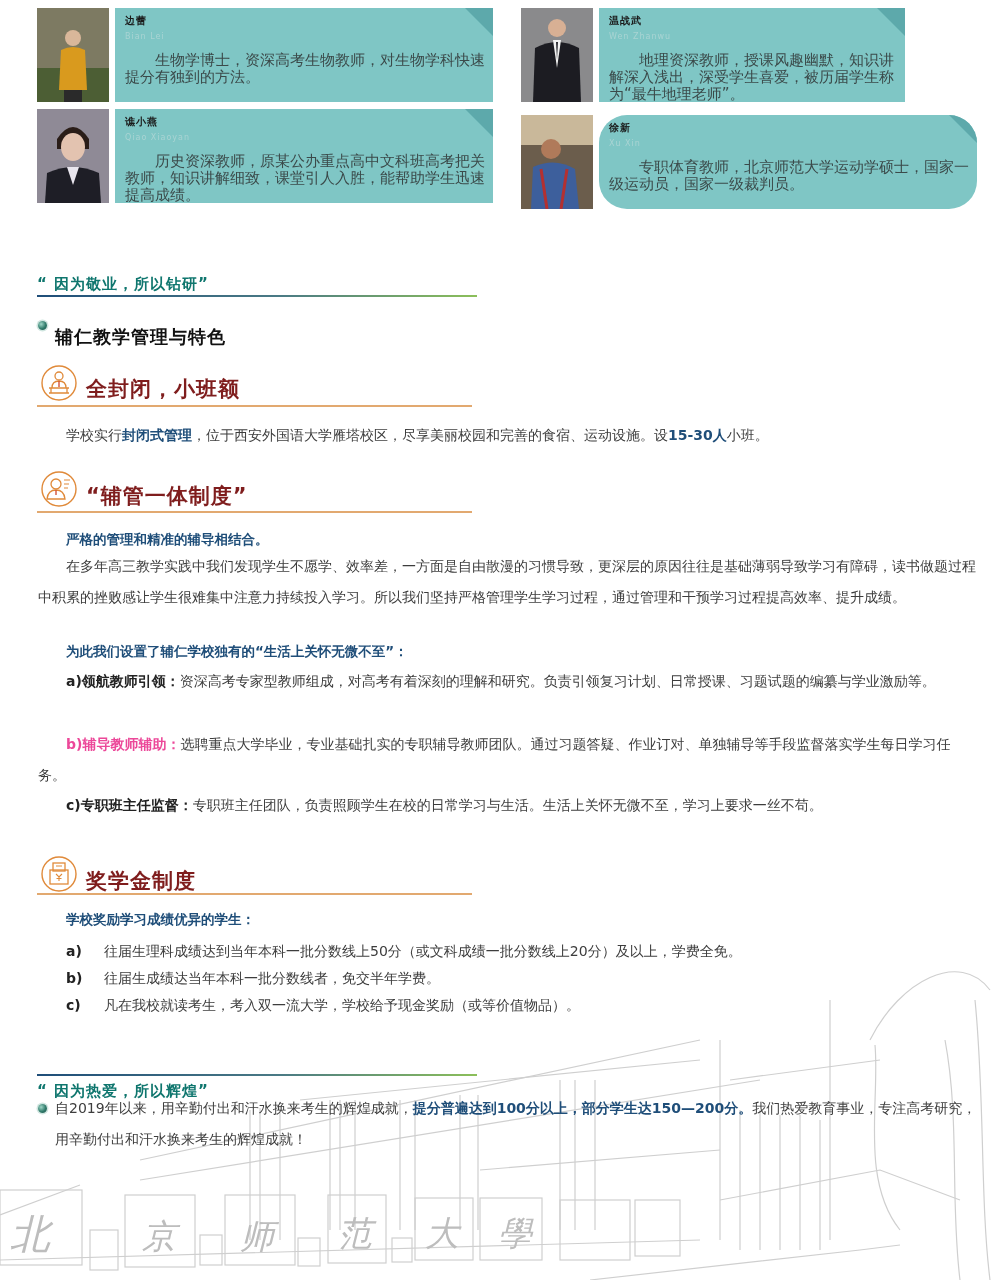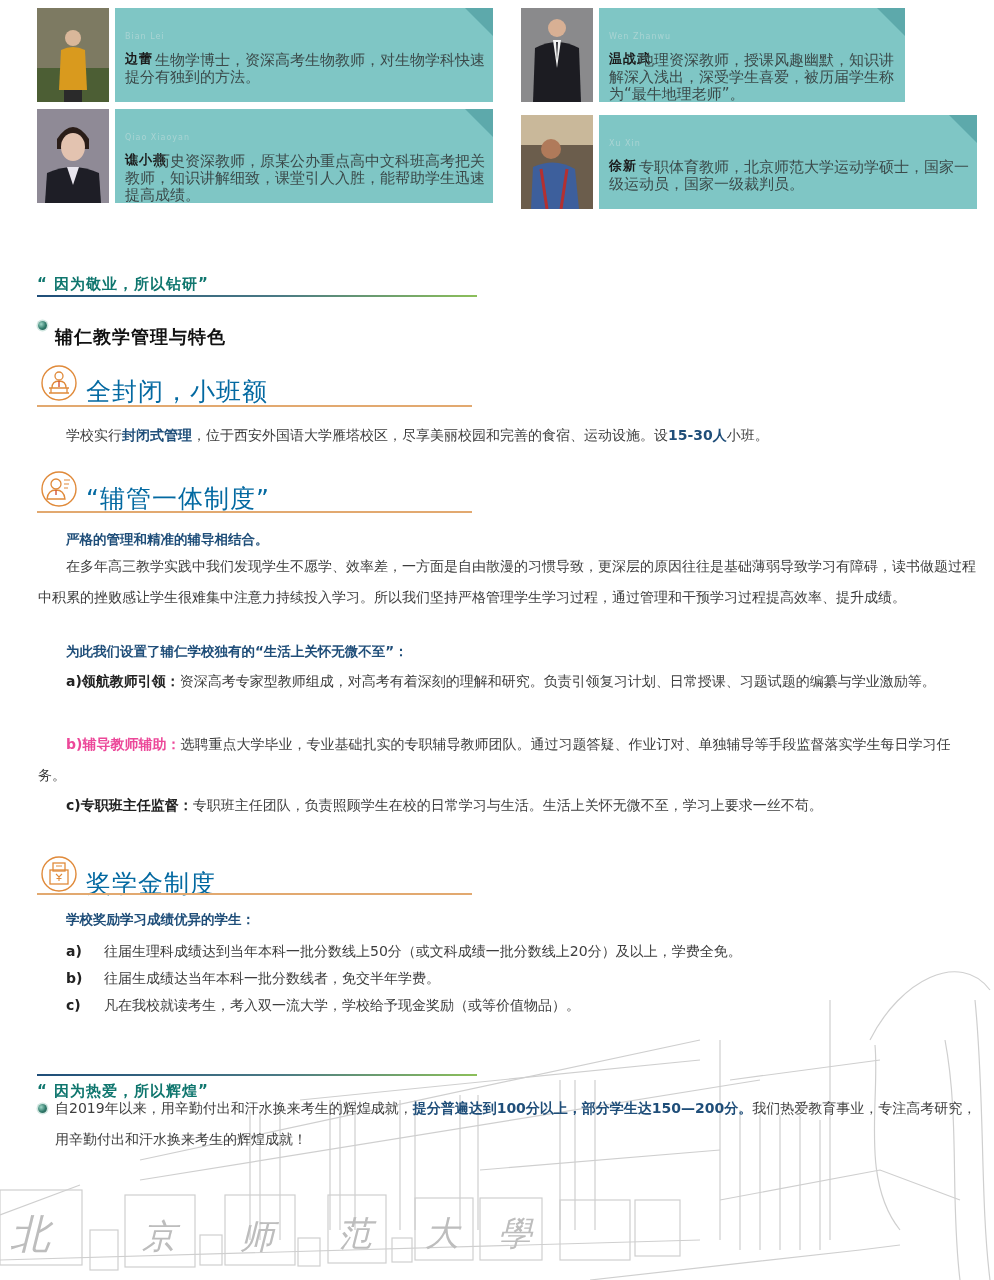--- a/index.html
+++ b/index.html
@@ -8,35 +8,35 @@
 
   
   .sketch { position: absolute; left: 0; top: 0; width: 994px; height: 1280px; pointer-events: none; z-index: 0; }
 
   
   .teacher { position: absolute; height: 94px; z-index: 1; }
   .teacher .photo { position: absolute; left: 0; top: 0; width: 72px; height: 94px; overflow: hidden; }
   .teacher .card { position: absolute; left: 78px; top: 0; height: 94px; background: #7fc6c5; overflow: hidden; }
   .teacher .card::after { content: ""; position: absolute; right: 0; top: 0; width: 0; height: 0;
     border-top: 28px solid #5da9ab; border-left: 28px solid transparent; }
-  .teacher .name { position: absolute; left: 10px; top: 6px; font-size: 13px; font-weight: bold; color: #1a1a1a; letter-spacing: 1px; margin-top: 36px; }
+  .teacher .name { position: absolute; left: 10px; top: 6px; font-size: 10px; font-weight: bold; color: #1a1a1a; letter-spacing: 1px; }
   .teacher .pinyin { position: absolute; left: 10px; top: 24px; font-size: 8px; color: #a9d4d3; letter-spacing: 1px; }
   .teacher .desc { position: absolute; left: 10px; top: 44px; right: 8px; font-size: 15px; line-height: 17px; color: #3b4a4a; text-indent: 2em; }
 
   
   .quote-head { position: absolute; z-index: 1; font-size: 15px; font-weight: bold; color: #0f766e; letter-spacing: 1px; }
   .quote-line { position: absolute; z-index: 1; height: 2px; background: linear-gradient(90deg, #1f4e79 0%, #4a7a85 55%, #8cbf5a 100%); }
 
   .bullet-dot { position: absolute; z-index: 1; width: 9px; height: 9px; border-radius: 50%;
     background: radial-gradient(circle at 35% 35%, #9fd6c7 0%, #2f7a6a 55%, #1d4f48 100%); box-shadow: 0 0 0 1.5px #cfe5df; }
 
   .sub-title { position: absolute; z-index: 1; font-size: 18px; font-weight: bold; color: #111; letter-spacing: 1px; }
 
   .sec-icon { position: absolute; z-index: 1; width: 38px; height: 38px; }
-  .sec-title { position: absolute; z-index: 1; font-size: 25px; font-weight: normal; color: #0369a1; letter-spacing: 1px; }
+  .sec-title { position: absolute; z-index: 1; font-size: 21px; font-weight: bold; color: #7f1d1d; letter-spacing: 1px; }
   .sec-line { position: absolute; z-index: 1; height: 2px; background: #e2a970; }
 
   .para { position: absolute; z-index: 1; font-size: 14px; line-height: 31px; color: #3d3d3d; }
   .para b, .hl { color: #1f4e79; font-weight: bold; }
   .blue-bold { position: absolute; z-index: 1; font-size: 13.5px; font-weight: bold; color: #1f4e79; }
 
   .list-row { position: absolute; z-index: 1; font-size: 14px; color: #3d3d3d; }
   .list-row .lbl { display: inline-block; width: 38px; font-weight: bold; color: #222; }
 </style>
 </head>
@@ -147,21 +147,21 @@
 <div class="teacher" style="left:521px; top:115px; width:456px;">
   <div class="photo">
     <svg width="72" height="94" viewBox="0 0 72 94">
       <rect width="72" height="94" fill="#6b5d4c"></rect>
       <rect x="0" y="0" width="72" height="30" fill="#c9b89a"></rect>
       <circle cx="30" cy="34" r="10" fill="#b07a5a"></circle>
       <path d="M12 52 Q34 42 54 54 L58 94 L10 94 Z" fill="#3d5f9c"></path>
       <path d="M20 54 L26 94 M46 54 L40 94" stroke="#b33030" stroke-width="3"></path>
     </svg>
   </div>
-  <div class="card" style="width:378px;">
+  <div class="card" style="width:378px;border-radius:28px;">
     <div class="name">徐新</div>
     <div class="pinyin">Xu Xin</div>
     <div class="desc">专职体育教师，北京师范大学运动学硕士，国家一级运动员，国家一级裁判员。</div>
   </div>
 </div>
 
 <div class="quote-head" style="left:37px; top:275px;">“ 因为敬业，所以钻研”</div>
 <div class="quote-line" style="left:37px; top:295px; width:440px;"></div>
 
 <div class="bullet-dot" style="left:38px; top:321px;"></div>

